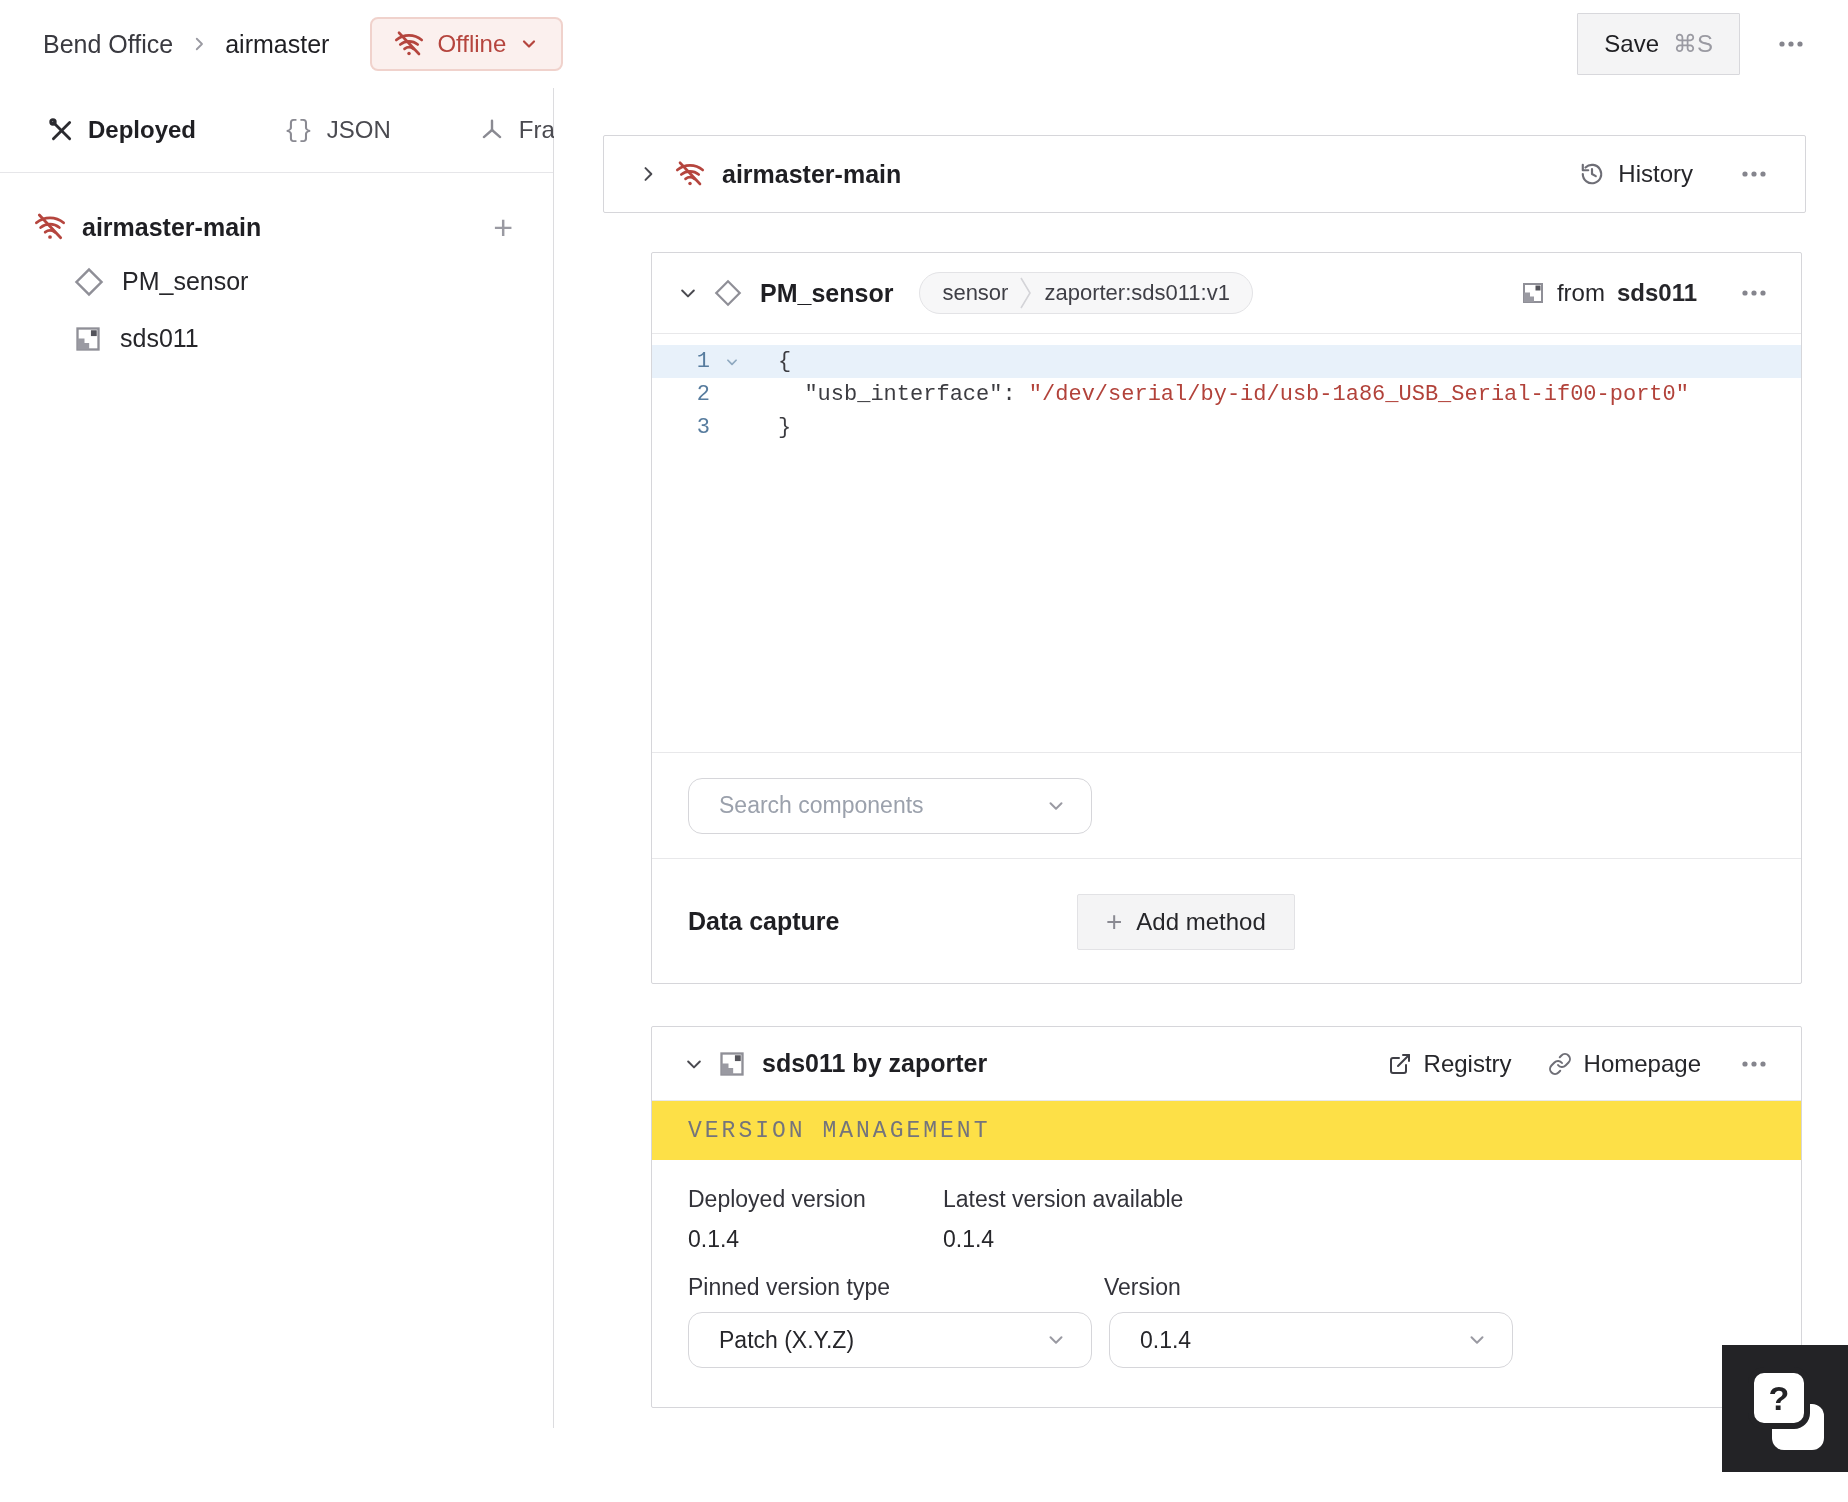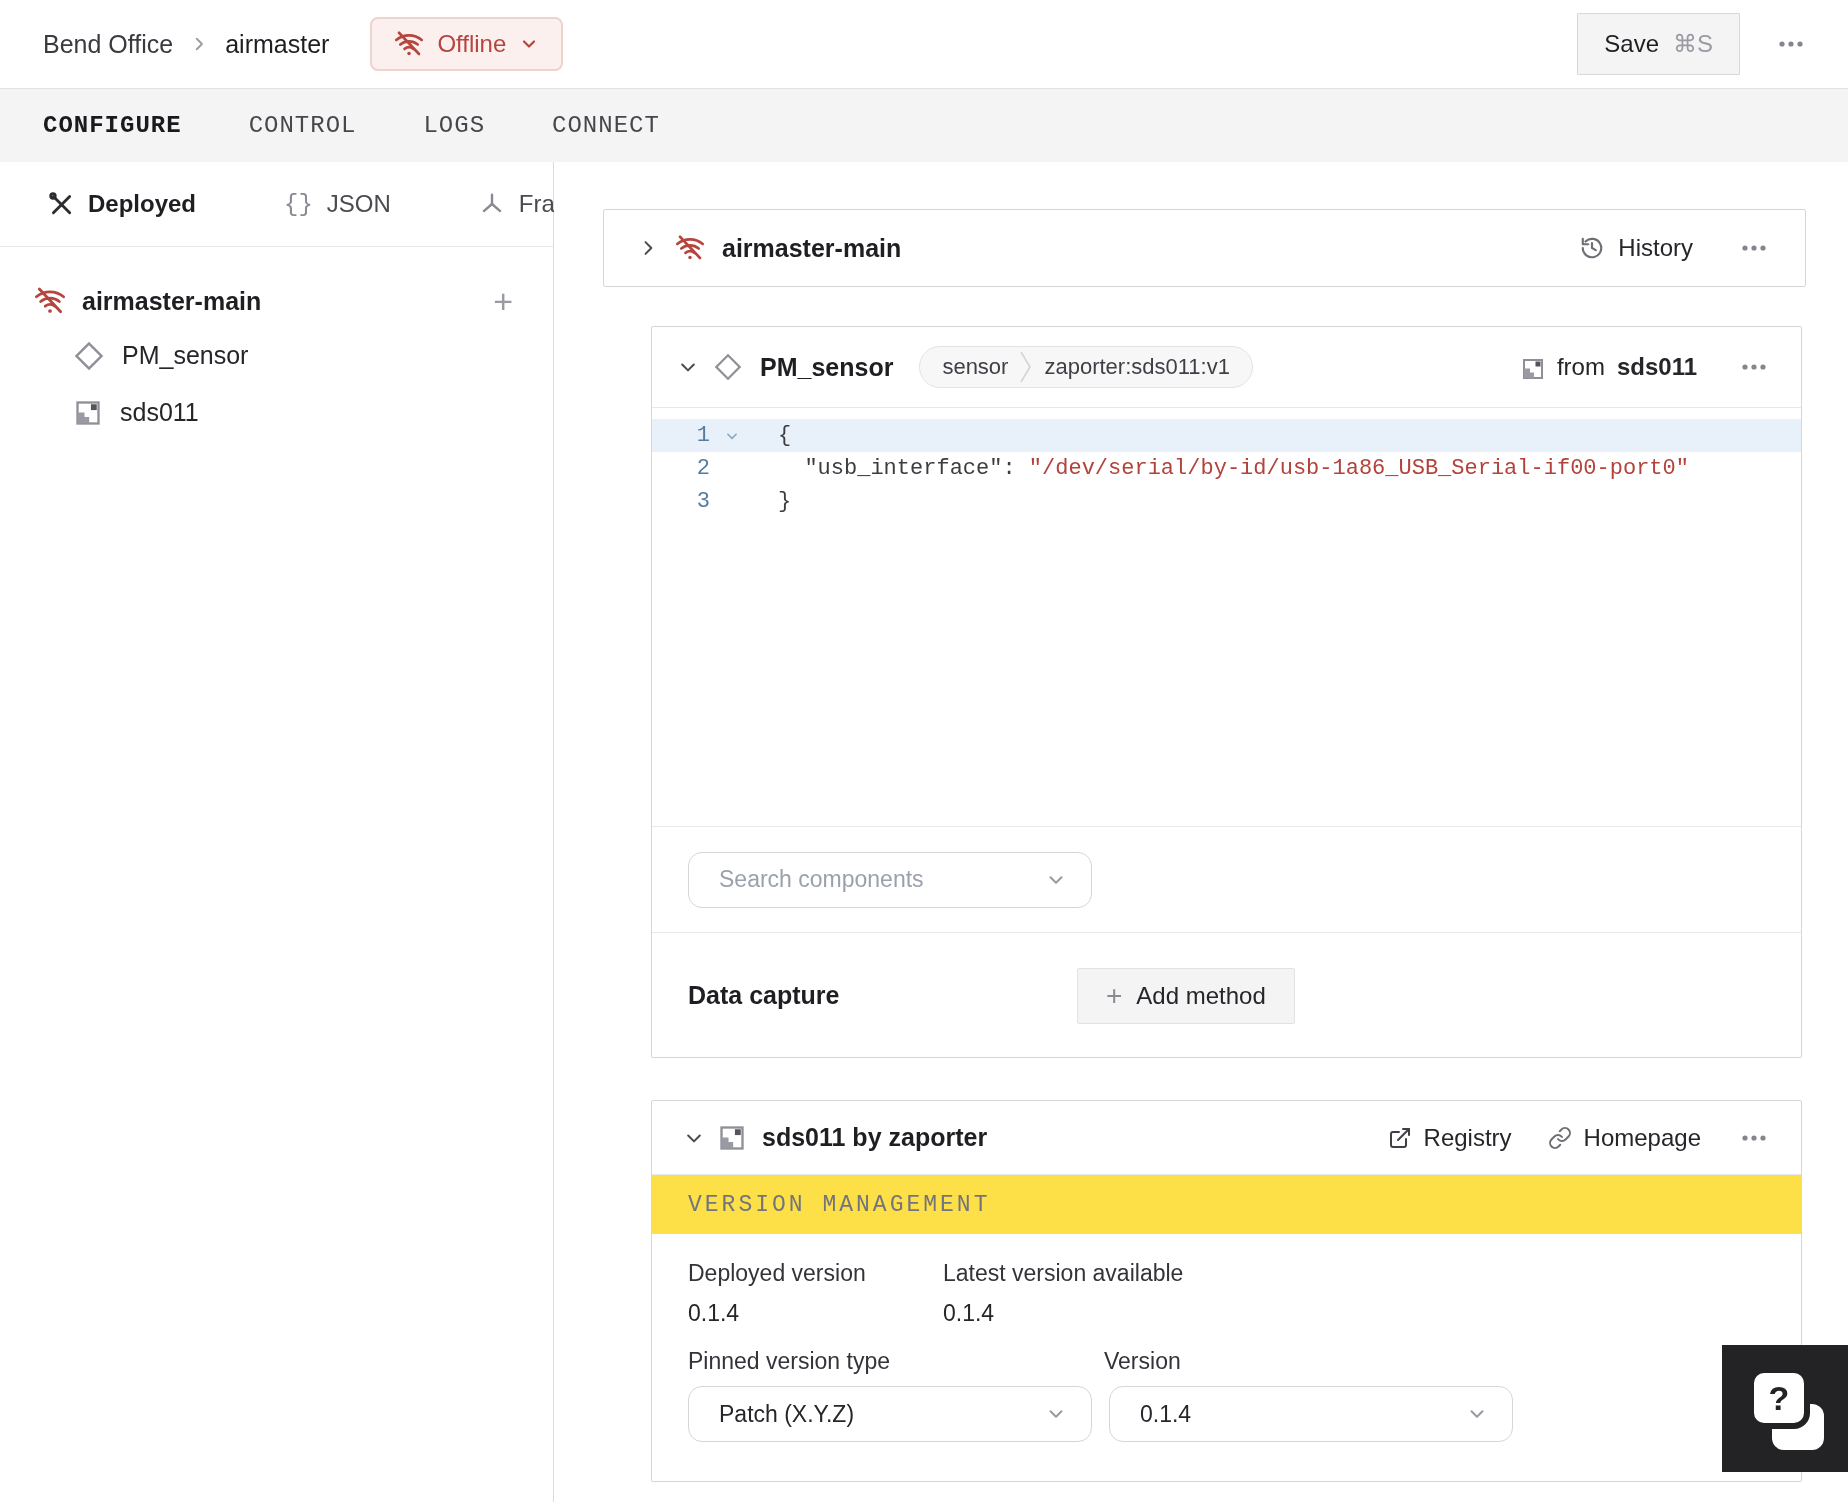--- a/index.html
+++ b/index.html
@@ -48,21 +48,21 @@
   
   .card-comp { left:97px; top:164px; width:1151px; height:732px; }
   .comp-header { height:81px; border-bottom:1px solid #e8e8ea; display:flex; align-items:center; padding:0 30px 0 26px; }
   .comp-header .chev { margin-right:16px; }
   .comp-header .diamond { margin-right:18px; }
   .comp-title { font-size:25px; font-weight:bold; color:#1f1f23; margin-right:26px; }
   .pill { display:flex; align-items:center; height:42px; background:#f7f7f8; border:1px solid #e3e3e6; border-radius:999px; font-size:22px; color:#3f3f46; overflow:hidden; }
   .pill .seg1 { padding:0 12px 0 22px; }
   .pill .seg2 { padding:0 22px 0 12px; }
   .comp-right { margin-left:auto; display:flex; align-items:center; gap:40px; }
-  .from-module { display:flex; align-items:flex-end; gap:12px; font-size:24px; color:#26262a; }
+  .from-module { display:flex; align-items:center; gap:12px; font-size:24px; color:#26262a; }
   .from-module b { font-weight:bold; }
 
   .code-editor { height:418px; padding-top:11px; cursor:text; }
   .code-line { display:flex; align-items:center; height:33px; font-family:"Liberation Mono","DejaVu Sans Mono",monospace; font-size:22px; }
   .code-line.active { background:#e8f1fa; }
   .gutter { width:58px; flex:0 0 58px; text-align:right; color:#577c9e; }
   .fold { width:44px; flex:0 0 44px; display:flex; align-items:center; justify-content:center; }
   .code-text { white-space:pre; color:#3c3c41; padding-left:24px; }
   .code-text .cv { color:#b2423a; }
 
@@ -136,26 +136,20 @@
       <span class="dots-btn">
         <svg width="26" height="8" viewBox="0 0 26 8">
             <circle cx="4" cy="4" r="2.6" fill="#85858d"></circle>
             <circle cx="13" cy="4" r="2.6" fill="#85858d"></circle>
             <circle cx="22" cy="4" r="2.6" fill="#85858d"></circle>
           </svg>
       </span>
     </div>
   </header>
 
-  <nav class="tabbar">
-    <span class="tab active">CONFIGURE</span>
-    <span class="tab">CONTROL</span>
-    <span class="tab">LOGS</span>
-    <span class="tab">CONNECT</span>
-  </nav>
 
   <div class="content">
 
     <aside class="sidebar">
       <div class="views">
         <div class="view active">
           <span>
             <svg width="26" height="26" viewBox="0 0 24 24" fill="none" stroke="#2b2b30" stroke-width="2.6" stroke-linecap="round">
               <line x1="5" y1="5" x2="20" y2="20"></line>
                 <line x1="20" y1="5" x2="5" y2="20"></line>

